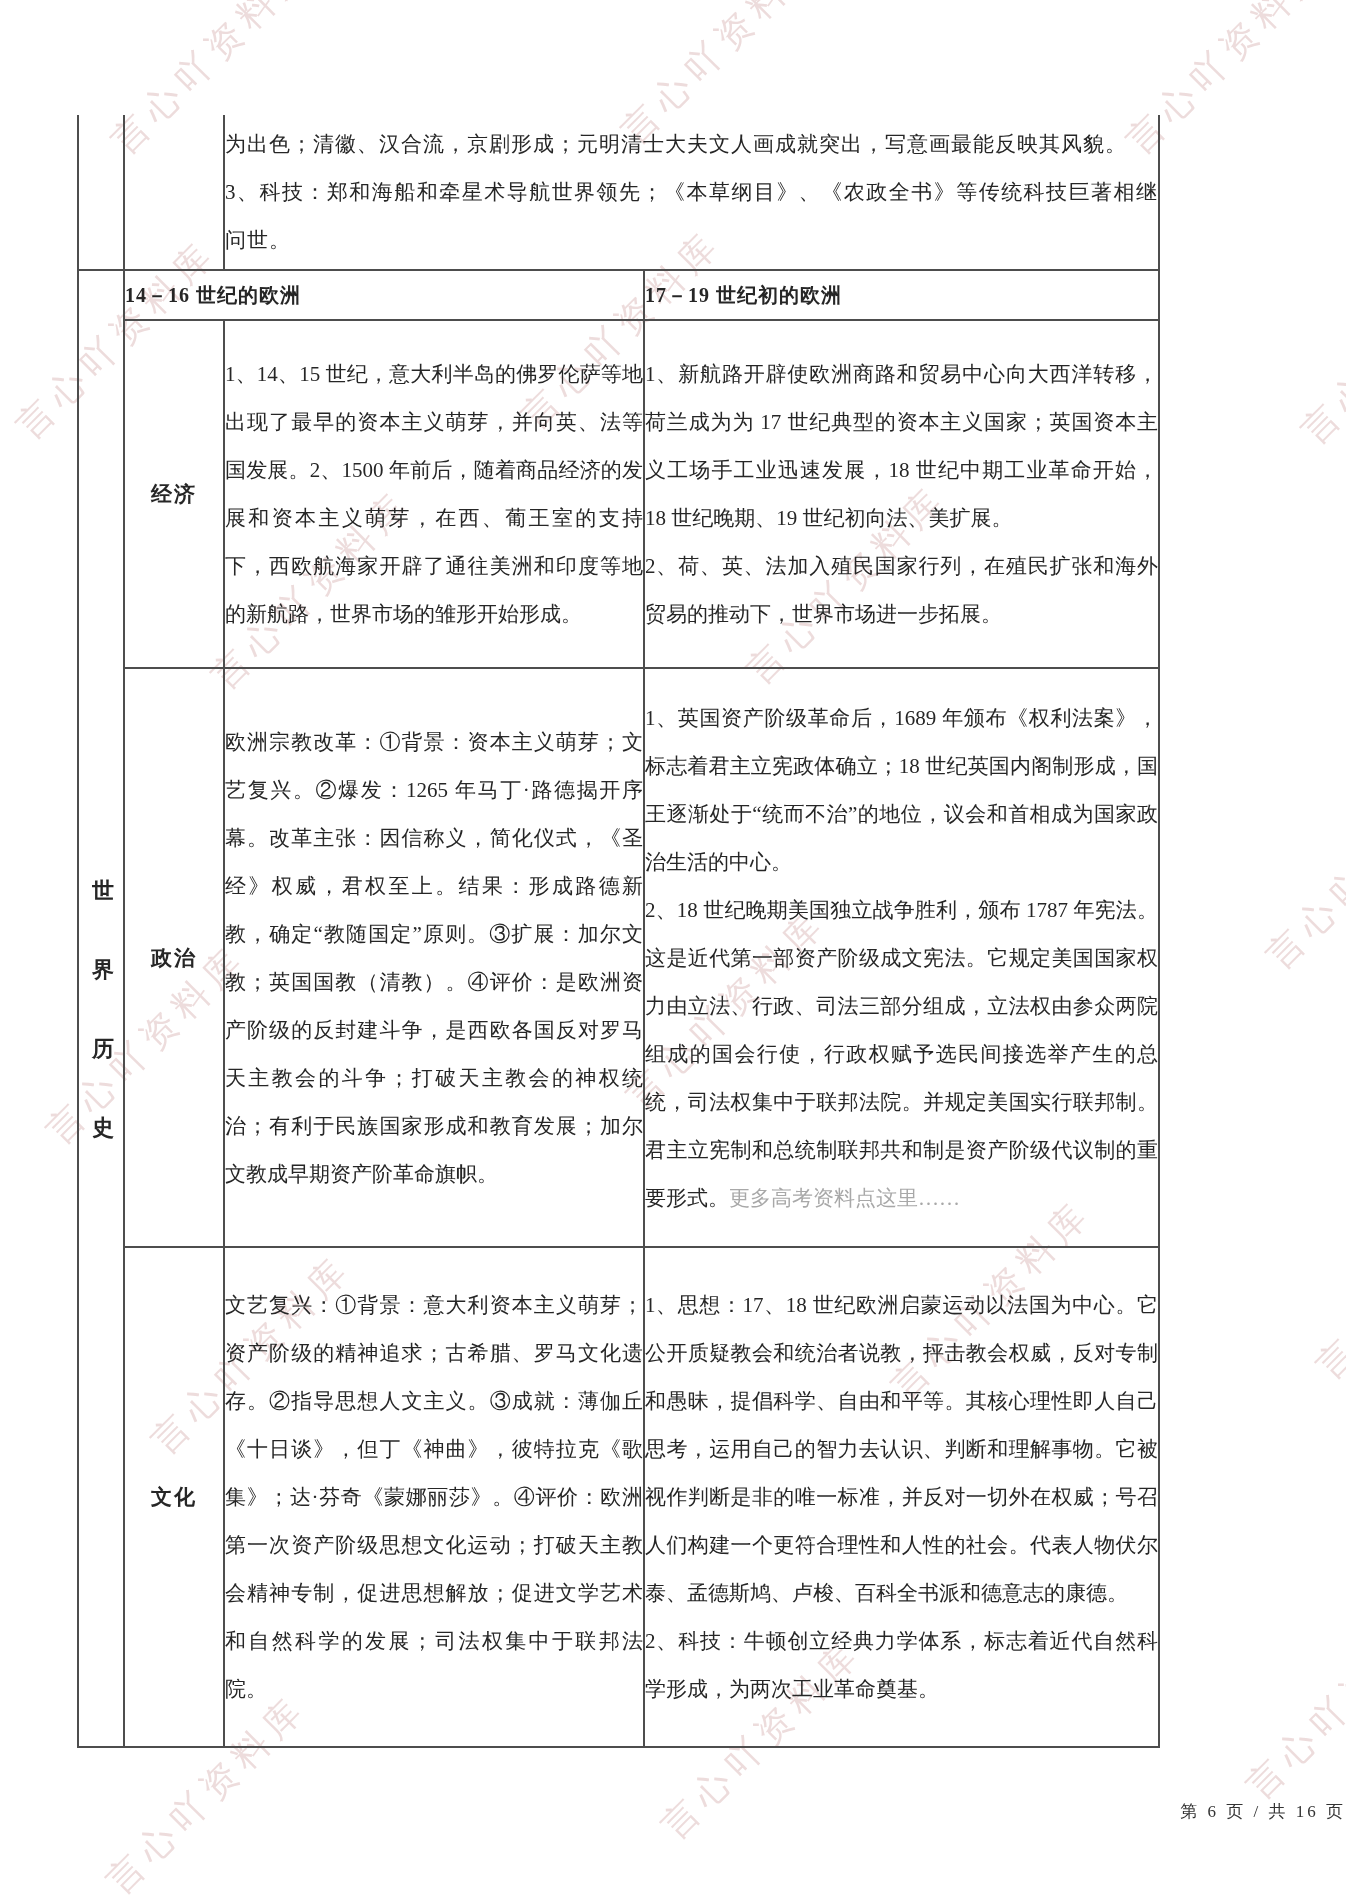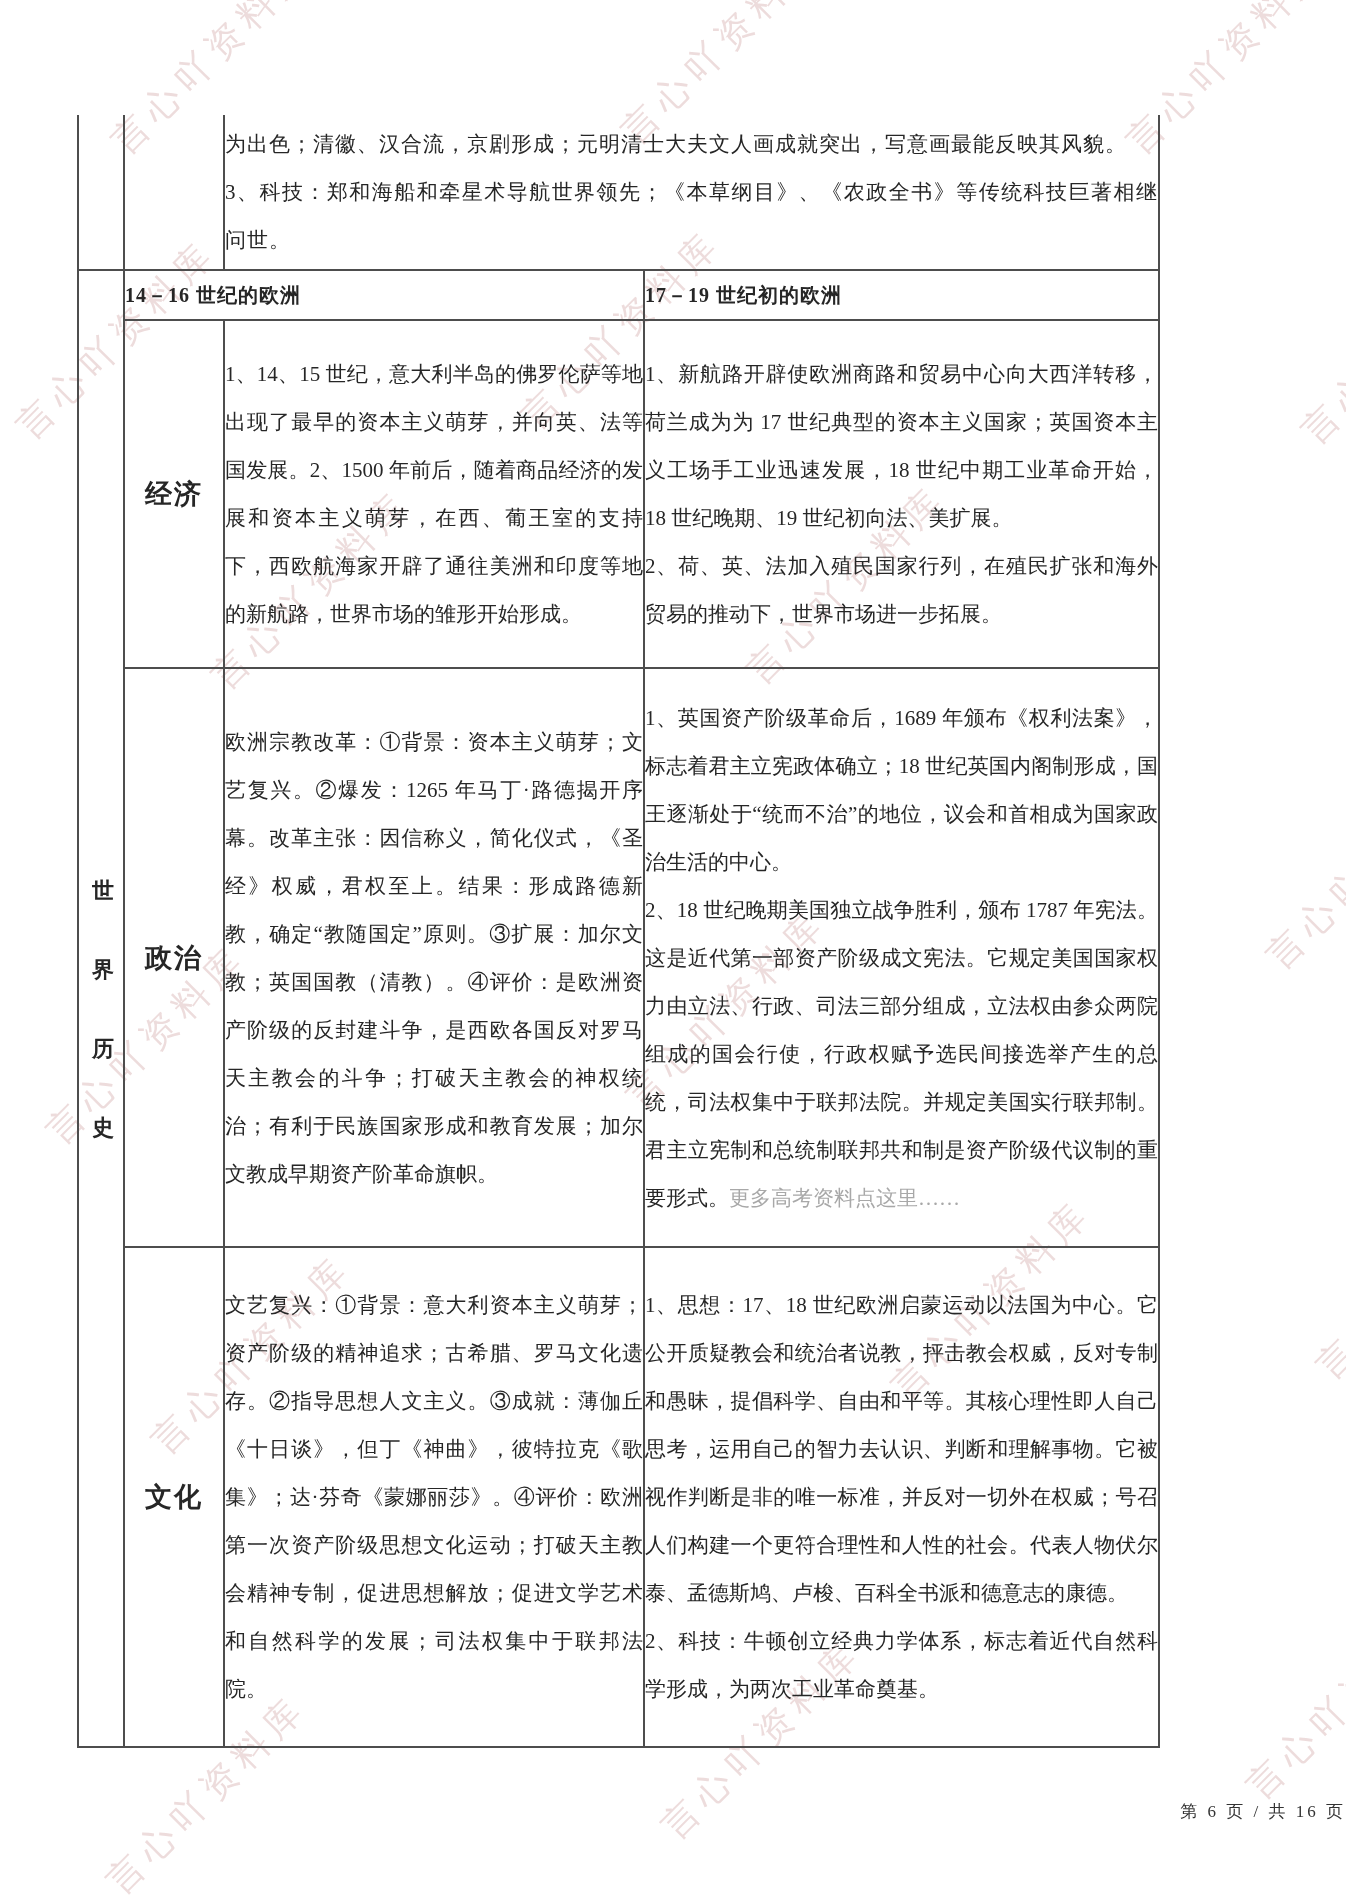--- a/index.html
+++ b/index.html
@@ -34,21 +34,21 @@
   .cA{width:46px;}
   .cB{width:100px;}
   .cC{width:420px;}
   .cD{width:515px;}
   td.hdr{
     height:46px;text-align:left;
     font-weight:bold;font-size:20px;
     letter-spacing:1px;
   }
   td.lbl{
-    text-align:center;font-weight:bold;font-size:27px;
+    text-align:center;font-weight:bold;font-size:21px;
     letter-spacing:2px;
   }
   td.body{padding:4px 17px;}
   td.body p{
     margin:0;font-size:21px;line-height:48px;
     text-align:justify;text-justify:inter-ideograph;
   }
   td.cont{padding:2px 17px;}
   td.cont p{
     margin:0;font-size:21px;line-height:48px;

